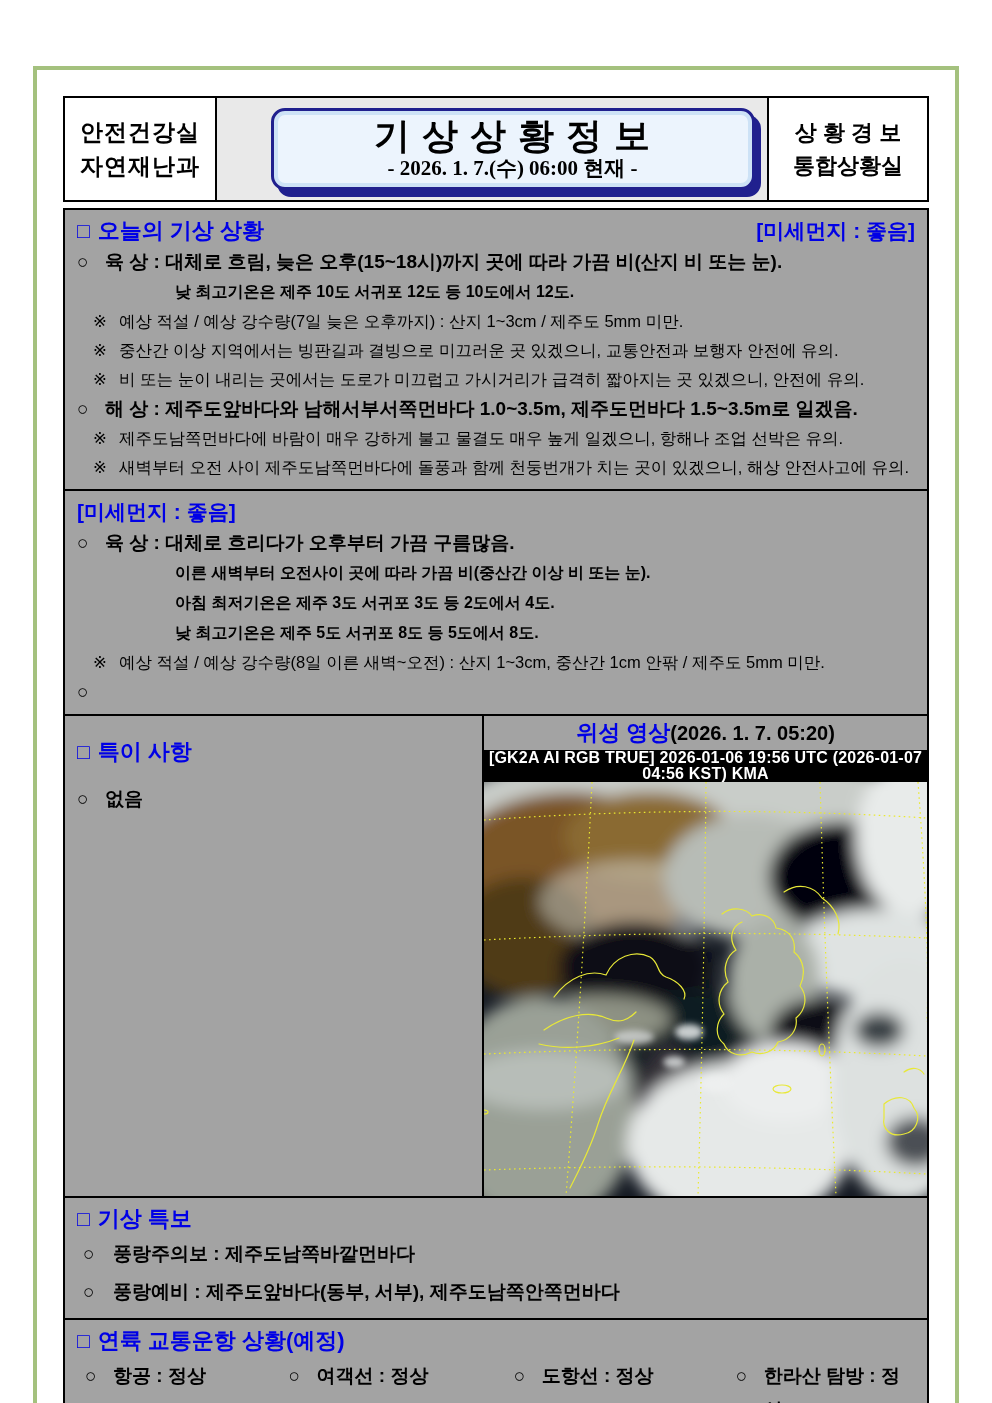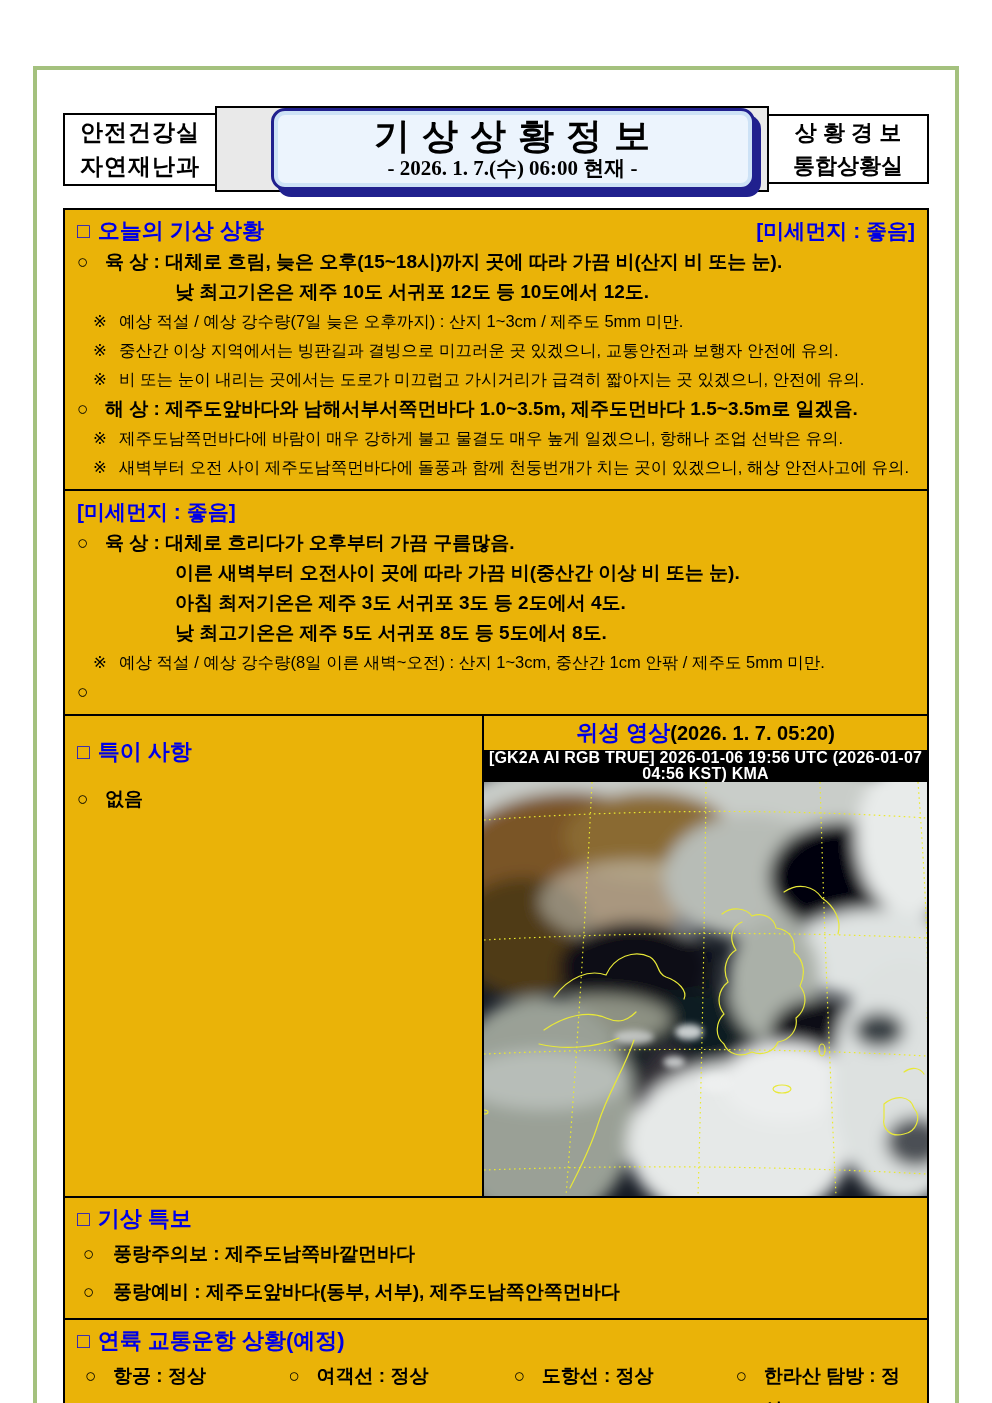--- a/index.html
+++ b/index.html
@@ -1,40 +1,40 @@
 <!DOCTYPE html>
 <html><head>
 <meta charset="utf-8">
 <style>
   html,body{margin:0;padding:0;background:#ffffff;}
   body{font-family:"Liberation Sans","DejaVu Sans",sans-serif;color:#000;}
   .page{width:866px;margin:66px auto 20px;border:4px solid #a4c17e;padding:26px 26px 34px;}
 
   
-  .hdr{display:flex;height:106px;align-items:center;}
+  .hdr{display:flex;height:106px;}
   .hd-cell{border:2px solid #000;box-sizing:border-box;display:flex;flex-direction:column;justify-content:center;align-items:center;background:#fff;}
   .hd-left{width:154px;font-size:23px;font-weight:800;line-height:1.5;letter-spacing:1px;}
   .hd-center{flex:1;margin:0 -2px;background:#e9e9e9;z-index:1;padding-left:41px;}
   .hd-right{width:162px;font-size:22px;font-weight:800;line-height:1.5;}
   .badge{width:478px;border:3px solid #20208e;border-radius:14px;background:#ecf4fd;
          box-shadow:6px 7px 0 #20208e, inset 0 0 0 4px #cde2f6;text-align:center;padding:4px 0 7px;}
   .badge-title{font-size:36px;font-weight:800;letter-spacing:1px;line-height:1.15;}
   .badge-date{font-size:21px;font-weight:700;font-family:"Liberation Serif","DejaVu Serif",serif;line-height:1.1;}
 
   
-  .box{border:2px solid #000;margin-top:-2px;padding:5px 12px 7px;background:#eab308;}
+  .box{border:2px solid #000;margin-top:-2px;padding:5px 12px 7px;background:#a3a3a3;}
   .box.first{margin-top:6px;}
   .sec-head{display:flex;justify-content:space-between;align-items:baseline;
             color:#0000e6;font-weight:800;font-size:22px;line-height:32px;}
   .sec-head .sq{margin-right:8px;font-size:21px;font-weight:700;}
   .dust{color:#0000e6;font-weight:800;font-size:21px;}
 
   .main-line{display:flex;font-weight:700;font-size:19px;line-height:30px;}
   .main-line .circ{width:28px;flex:none;font-weight:400;}
-  .cont-line{padding-left:98px;font-weight:700;font-size:19px;line-height:30px;}
+  .cont-line{padding-left:98px;font-weight:700;font-size:16px;line-height:30px;}
   .note-line{display:flex;font-size:16.5px;line-height:29px;padding-left:16px;font-weight:400;}
   .note-line .ast{width:26px;flex:none;}
 
   
   .split{display:flex;padding:0;}
   .sp-left{flex:1;padding:20px 12px;}
   .sp-right{width:443px;border-left:2px solid #000;display:flex;flex-direction:column;}
   .none-line{display:flex;font-weight:700;font-size:19px;line-height:30px;margin-top:16px;}
   .none-line .circ{width:28px;flex:none;font-weight:400;}
   .sat-title{text-align:center;font-weight:800;font-size:20px;line-height:34px;white-space:nowrap;}

